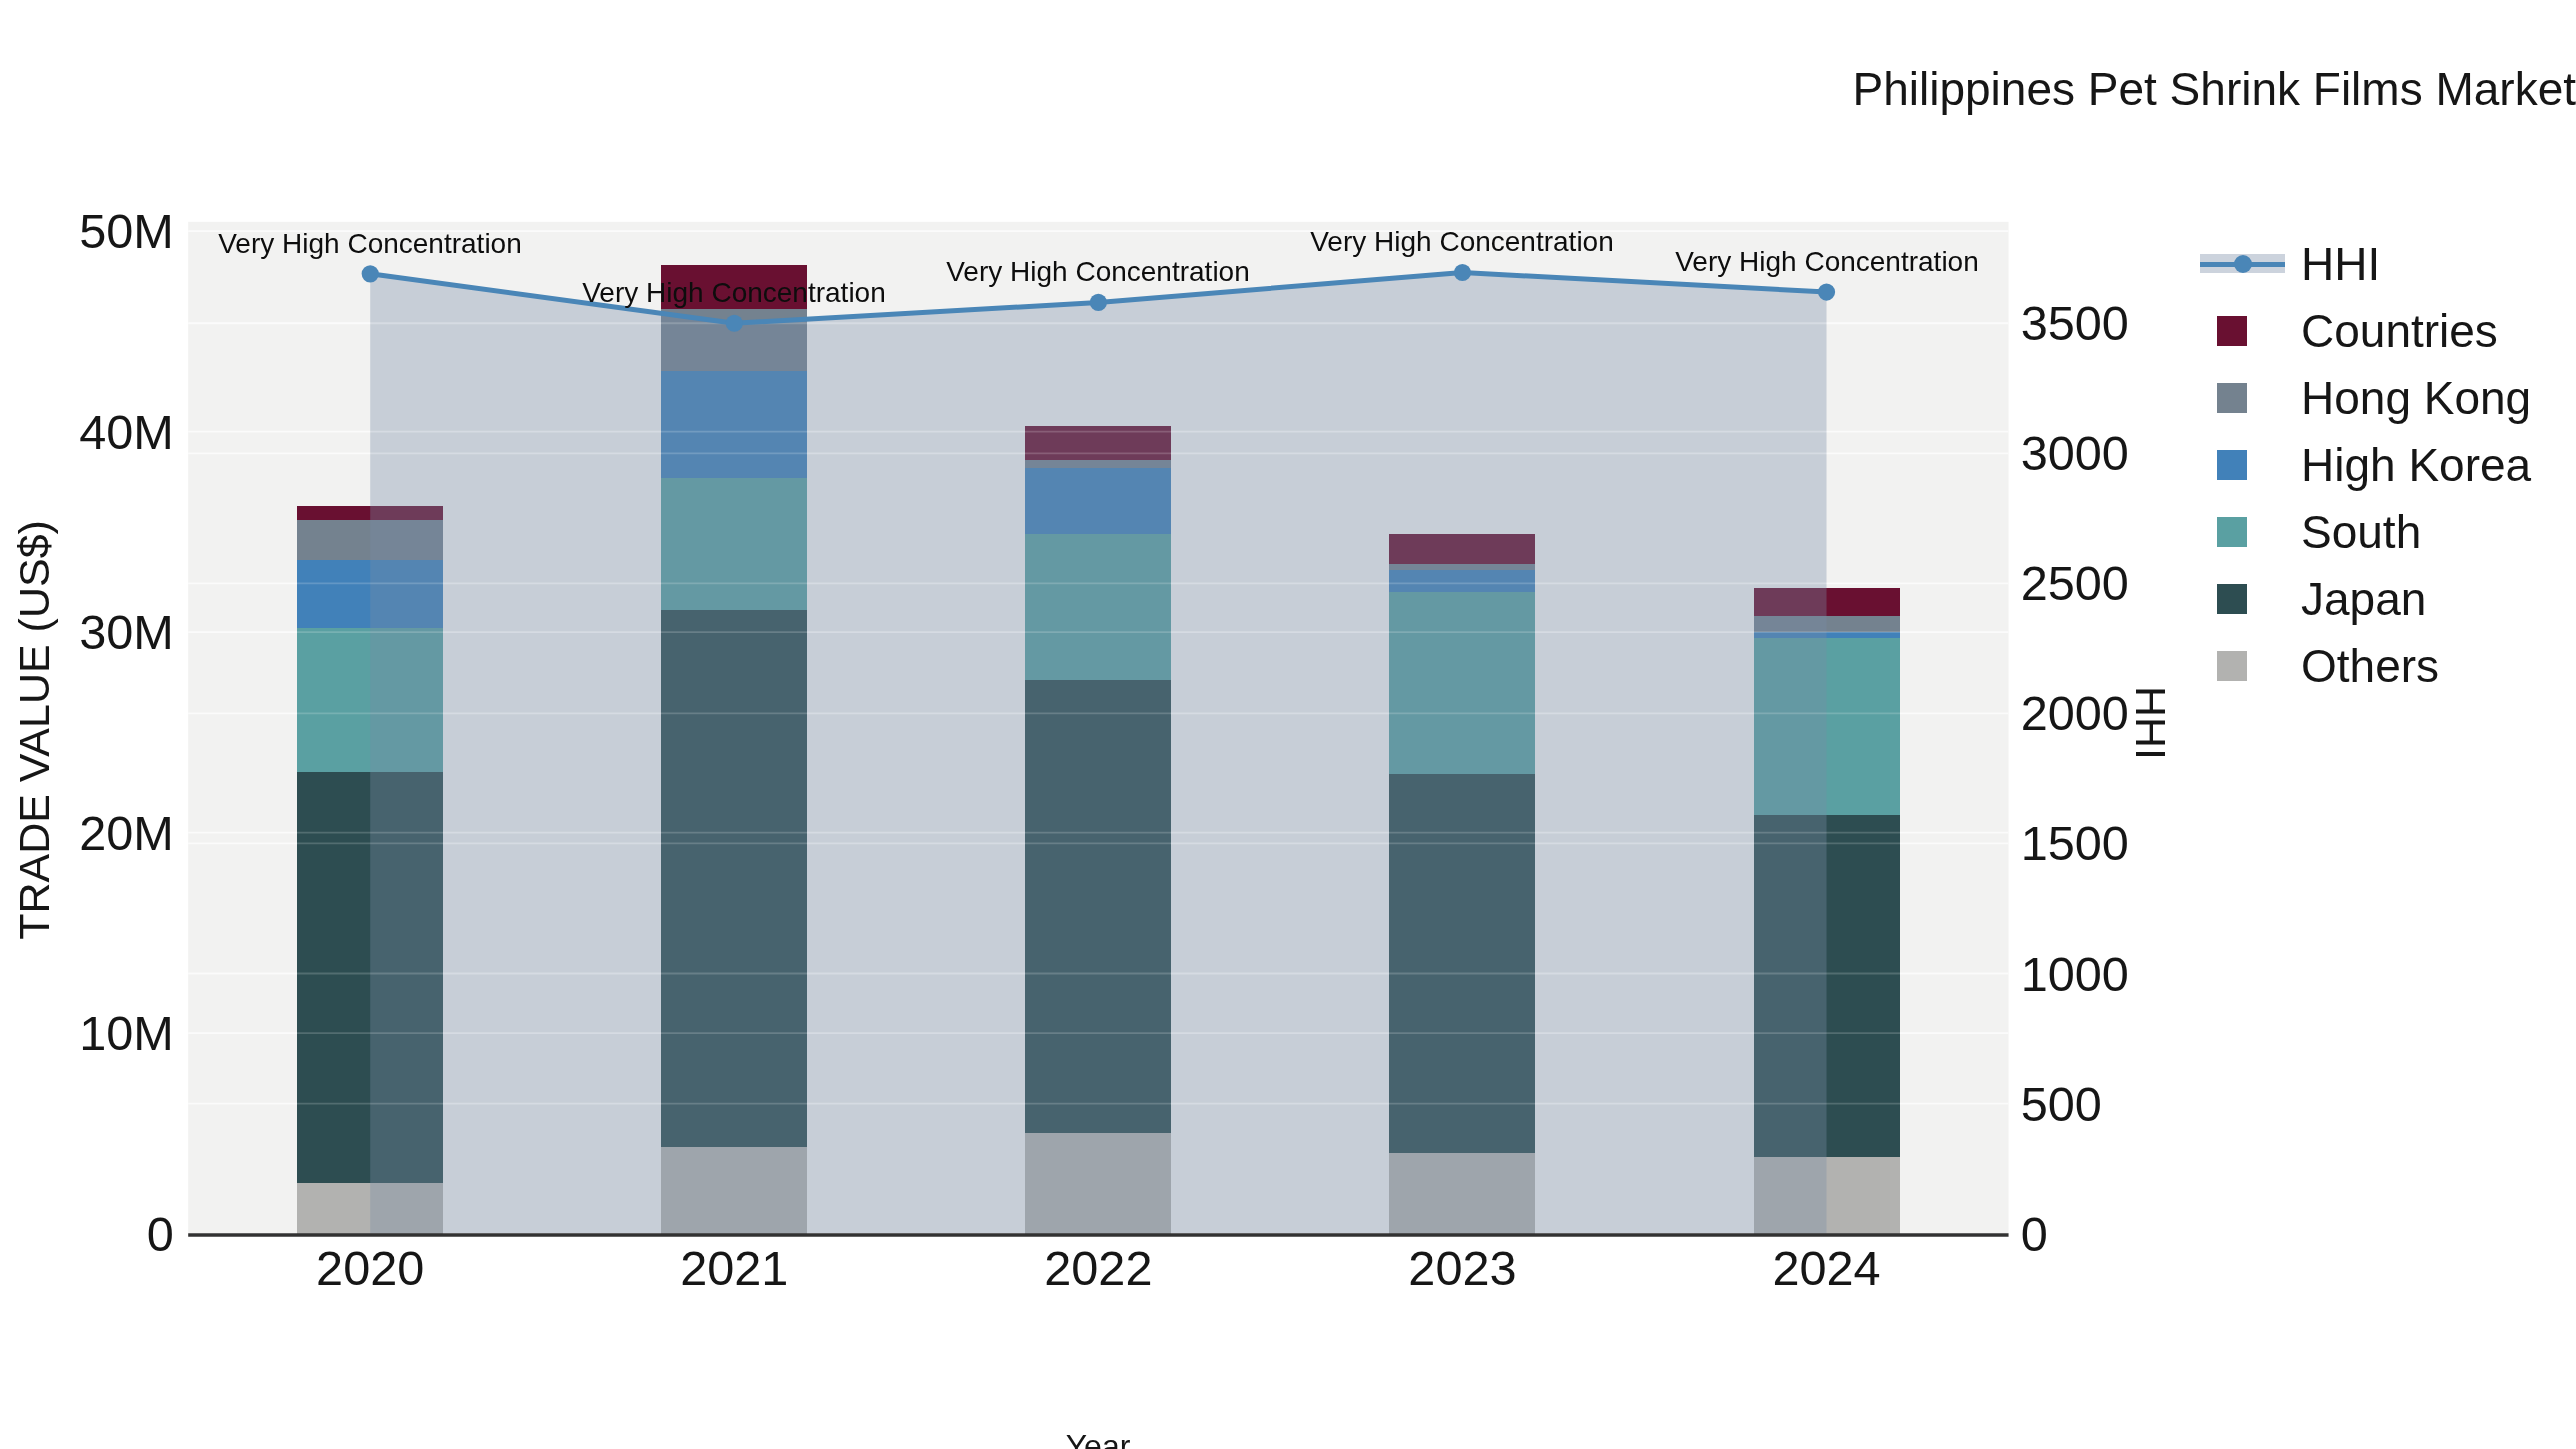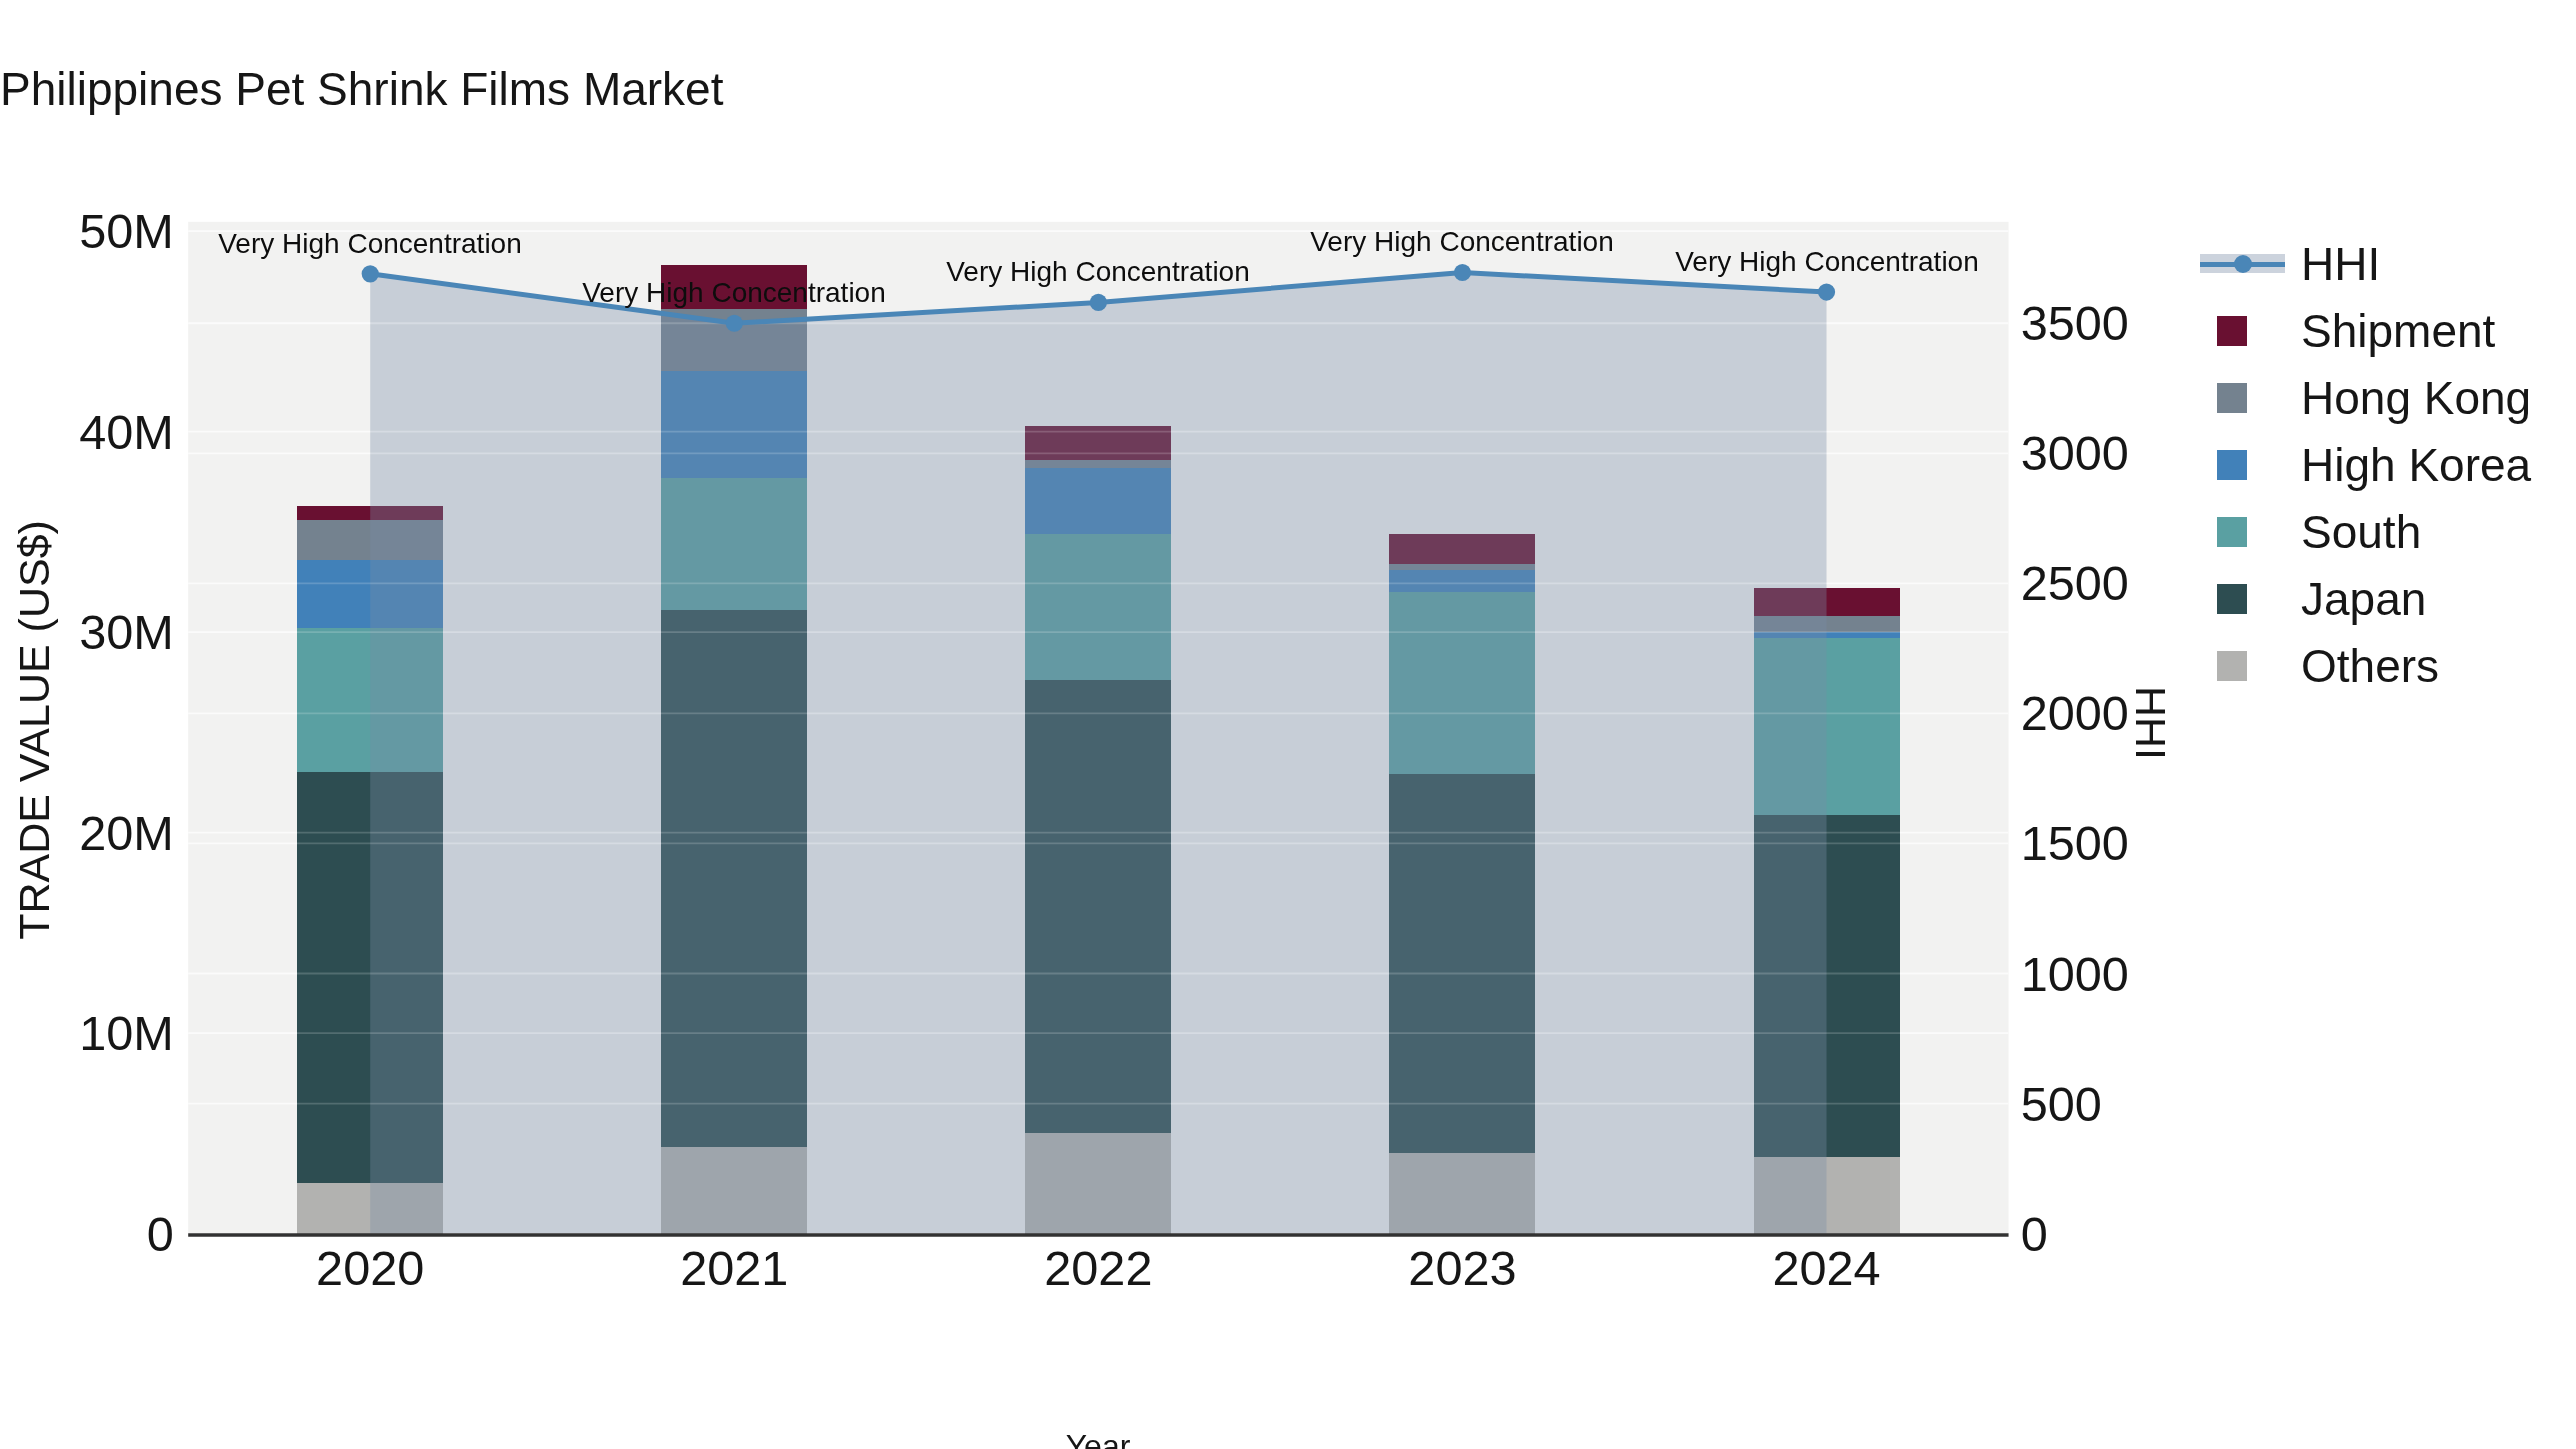--- a/index.html
+++ b/index.html
@@ -10,21 +10,21 @@
     background: #ffffff;
     font-family: "Liberation Sans", sans-serif;
     color: #1c1c1c;
     overflow: hidden;
   }
   .chart-svg { position: absolute; left: 0; top: 0; }
   .title-block {
     position: absolute;
     left: 0; top: 56px;
     width: 2576px;
-    text-align: left;
+    text-align: right;
     line-height: 66px;
     font-size: 46px;
     color: #161616;
   }
   .axis-title-left {
     position: absolute;
     left: 34px; top: 730px;
     transform: translate(-50%, -50%) rotate(-90deg);
     font-size: 43px;
     white-space: nowrap;
@@ -204,21 +204,21 @@
           <div class="legend-hhi-band"></div>
           <div class="legend-hhi-line"></div>
           <div class="legend-hhi-dot"></div>
         </div>
         <span class="legend-label">HHI</span>
       </div>
       <div class="legend-row">
         <div class="legend-sample-slot">
           <span class="legend-swatch" style="background: rgb(105, 16, 49);"></span>
         </div>
-        <span class="legend-label">Shipment</span>
+        <span class="legend-label">Countries</span>
       </div>
       <div class="legend-row">
         <div class="legend-sample-slot">
           <span class="legend-swatch" style="background: rgb(116, 130, 143);"></span>
         </div>
         <span class="legend-label">Hong Kong</span>
       </div>
       <div class="legend-row">
         <div class="legend-sample-slot">
           <span class="legend-swatch" style="background: rgb(65, 129, 185);"></span>

